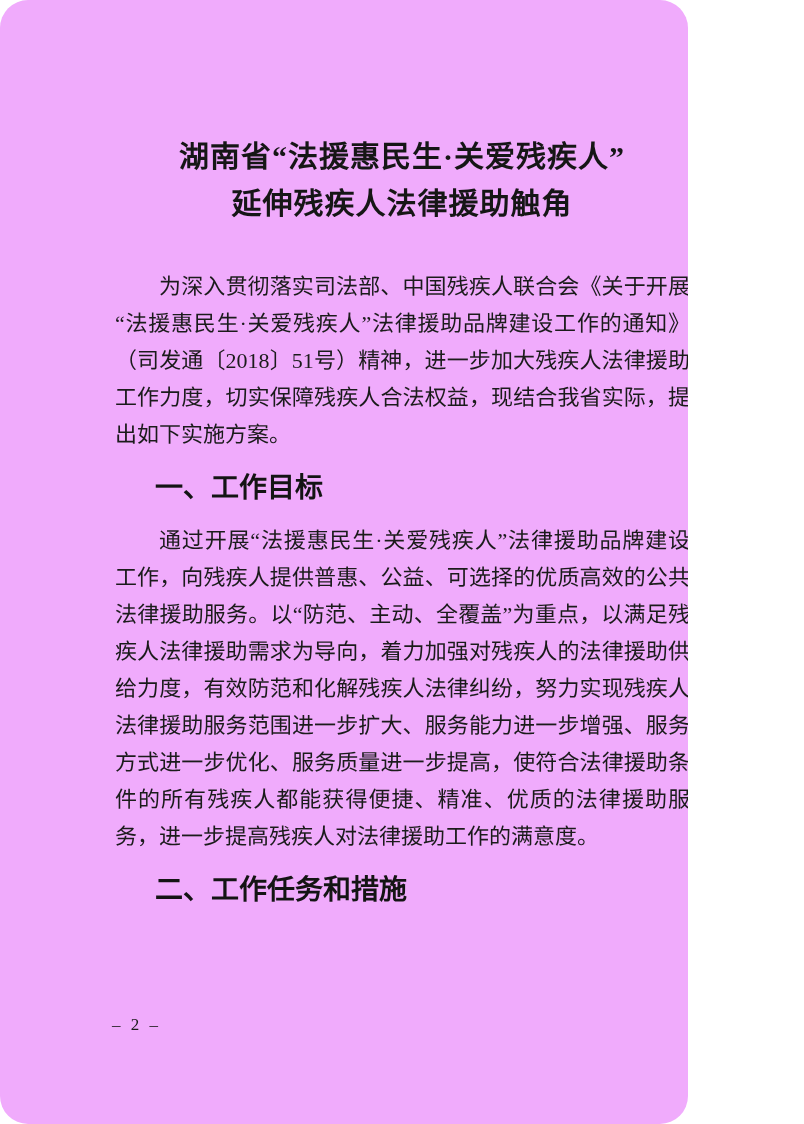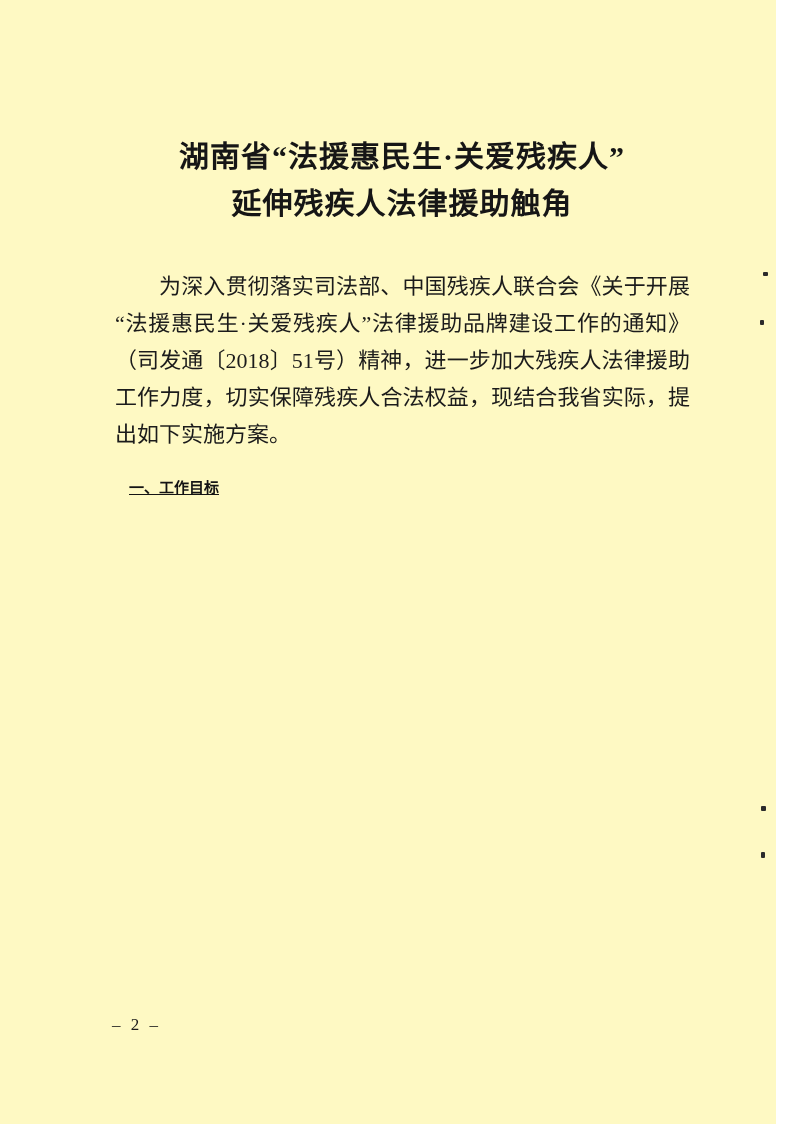--- a/index.html
+++ b/index.html
@@ -2,26 +2,27 @@
 <html lang="zh-CN"><head>
 <meta charset="utf-8">
 <style>
   html, body {
     margin: 0;
     padding: 0;
     background: #ffffff;
   }
   .page {
     position: relative;
-    width: 776px;
+    width: 688px;
     height: 1124px;
-    background: #fef9c3;
+    background: #f0abfc;
     color: #1b1b1b;
     overflow: hidden;
     font-family: "Liberation Serif", "DejaVu Serif", serif;
+    border-radius: 28px;
   }
   .doc-title {
     position: absolute;
     top: 133px;
     left: 0;
     width: 804px;
     margin: 0;
     text-align: center;
     font-family: "Liberation Serif", "DejaVu Serif", serif;
     font-weight: bold;
@@ -43,28 +44,27 @@
     text-align: justify;
     text-justify: inter-character;
     color: #1b1b1b;
   }
   .doc-body p {
     margin: 16px;
     text-indent: 2em;
   }
   .doc-body h2 {
     margin: 0;
-    font-size: 15px;
+    font-size: 28px;
     line-height: 37px;
     text-indent: 2em;
     font-family: "Liberation Sans", "DejaVu Sans", sans-serif;
     font-weight: bold;
     color: #141414;
     text-align: left;
-    text-decoration: underline;
   }
   .page-footer {
     position: absolute;
     left: 112px;
     top: 1013px;
     font-size: 17px;
     line-height: 24px;
     letter-spacing: 3px;
     color: #1b1b1b;
     font-family: "Liberation Serif", "DejaVu Serif", serif;
@@ -85,20 +85,22 @@
 <div class="page">
 
   <h1 class="doc-title">
     <span class="title-line">湖南省“法援惠民生·关爱残疾人”</span>
     <span class="title-line">延伸残疾人法律援助触角</span>
   </h1>
 
   <div class="doc-body">
     <p>为深入贯彻落实司法部、中国残疾人联合会《关于开展“法援惠民生·关爱残疾人”法律援助品牌建设工作的通知》（司发通〔2018〕51号）精神，进一步加大残疾人法律援助工作力度，切实保障残疾人合法权益，现结合我省实际，提出如下实施方案。</p>
     <h2>一、工作目标</h2>
+    <p>通过开展“法援惠民生·关爱残疾人”法律援助品牌建设工作，向残疾人提供普惠、公益、可选择的优质高效的公共法律援助服务。以“防范、主动、全覆盖”为重点，以满足残疾人法律援助需求为导向，着力加强对残疾人的法律援助供给力度，有效防范和化解残疾人法律纠纷，努力实现残疾人法律援助服务范围进一步扩大、服务能力进一步增强、服务方式进一步优化、服务质量进一步提高，使符合法律援助条件的所有残疾人都能获得便捷、精准、优质的法律援助服务，进一步提高残疾人对法律援助工作的满意度。</p>
+    <h2>二、工作任务和措施</h2>
   </div>
 
   <div class="page-footer">– 2 –</div>
 
   <div class="speck speck-1"></div>
   <div class="speck speck-2"></div>
   <div class="speck speck-3"></div>
   <div class="speck speck-4"></div>
 
 </div>

